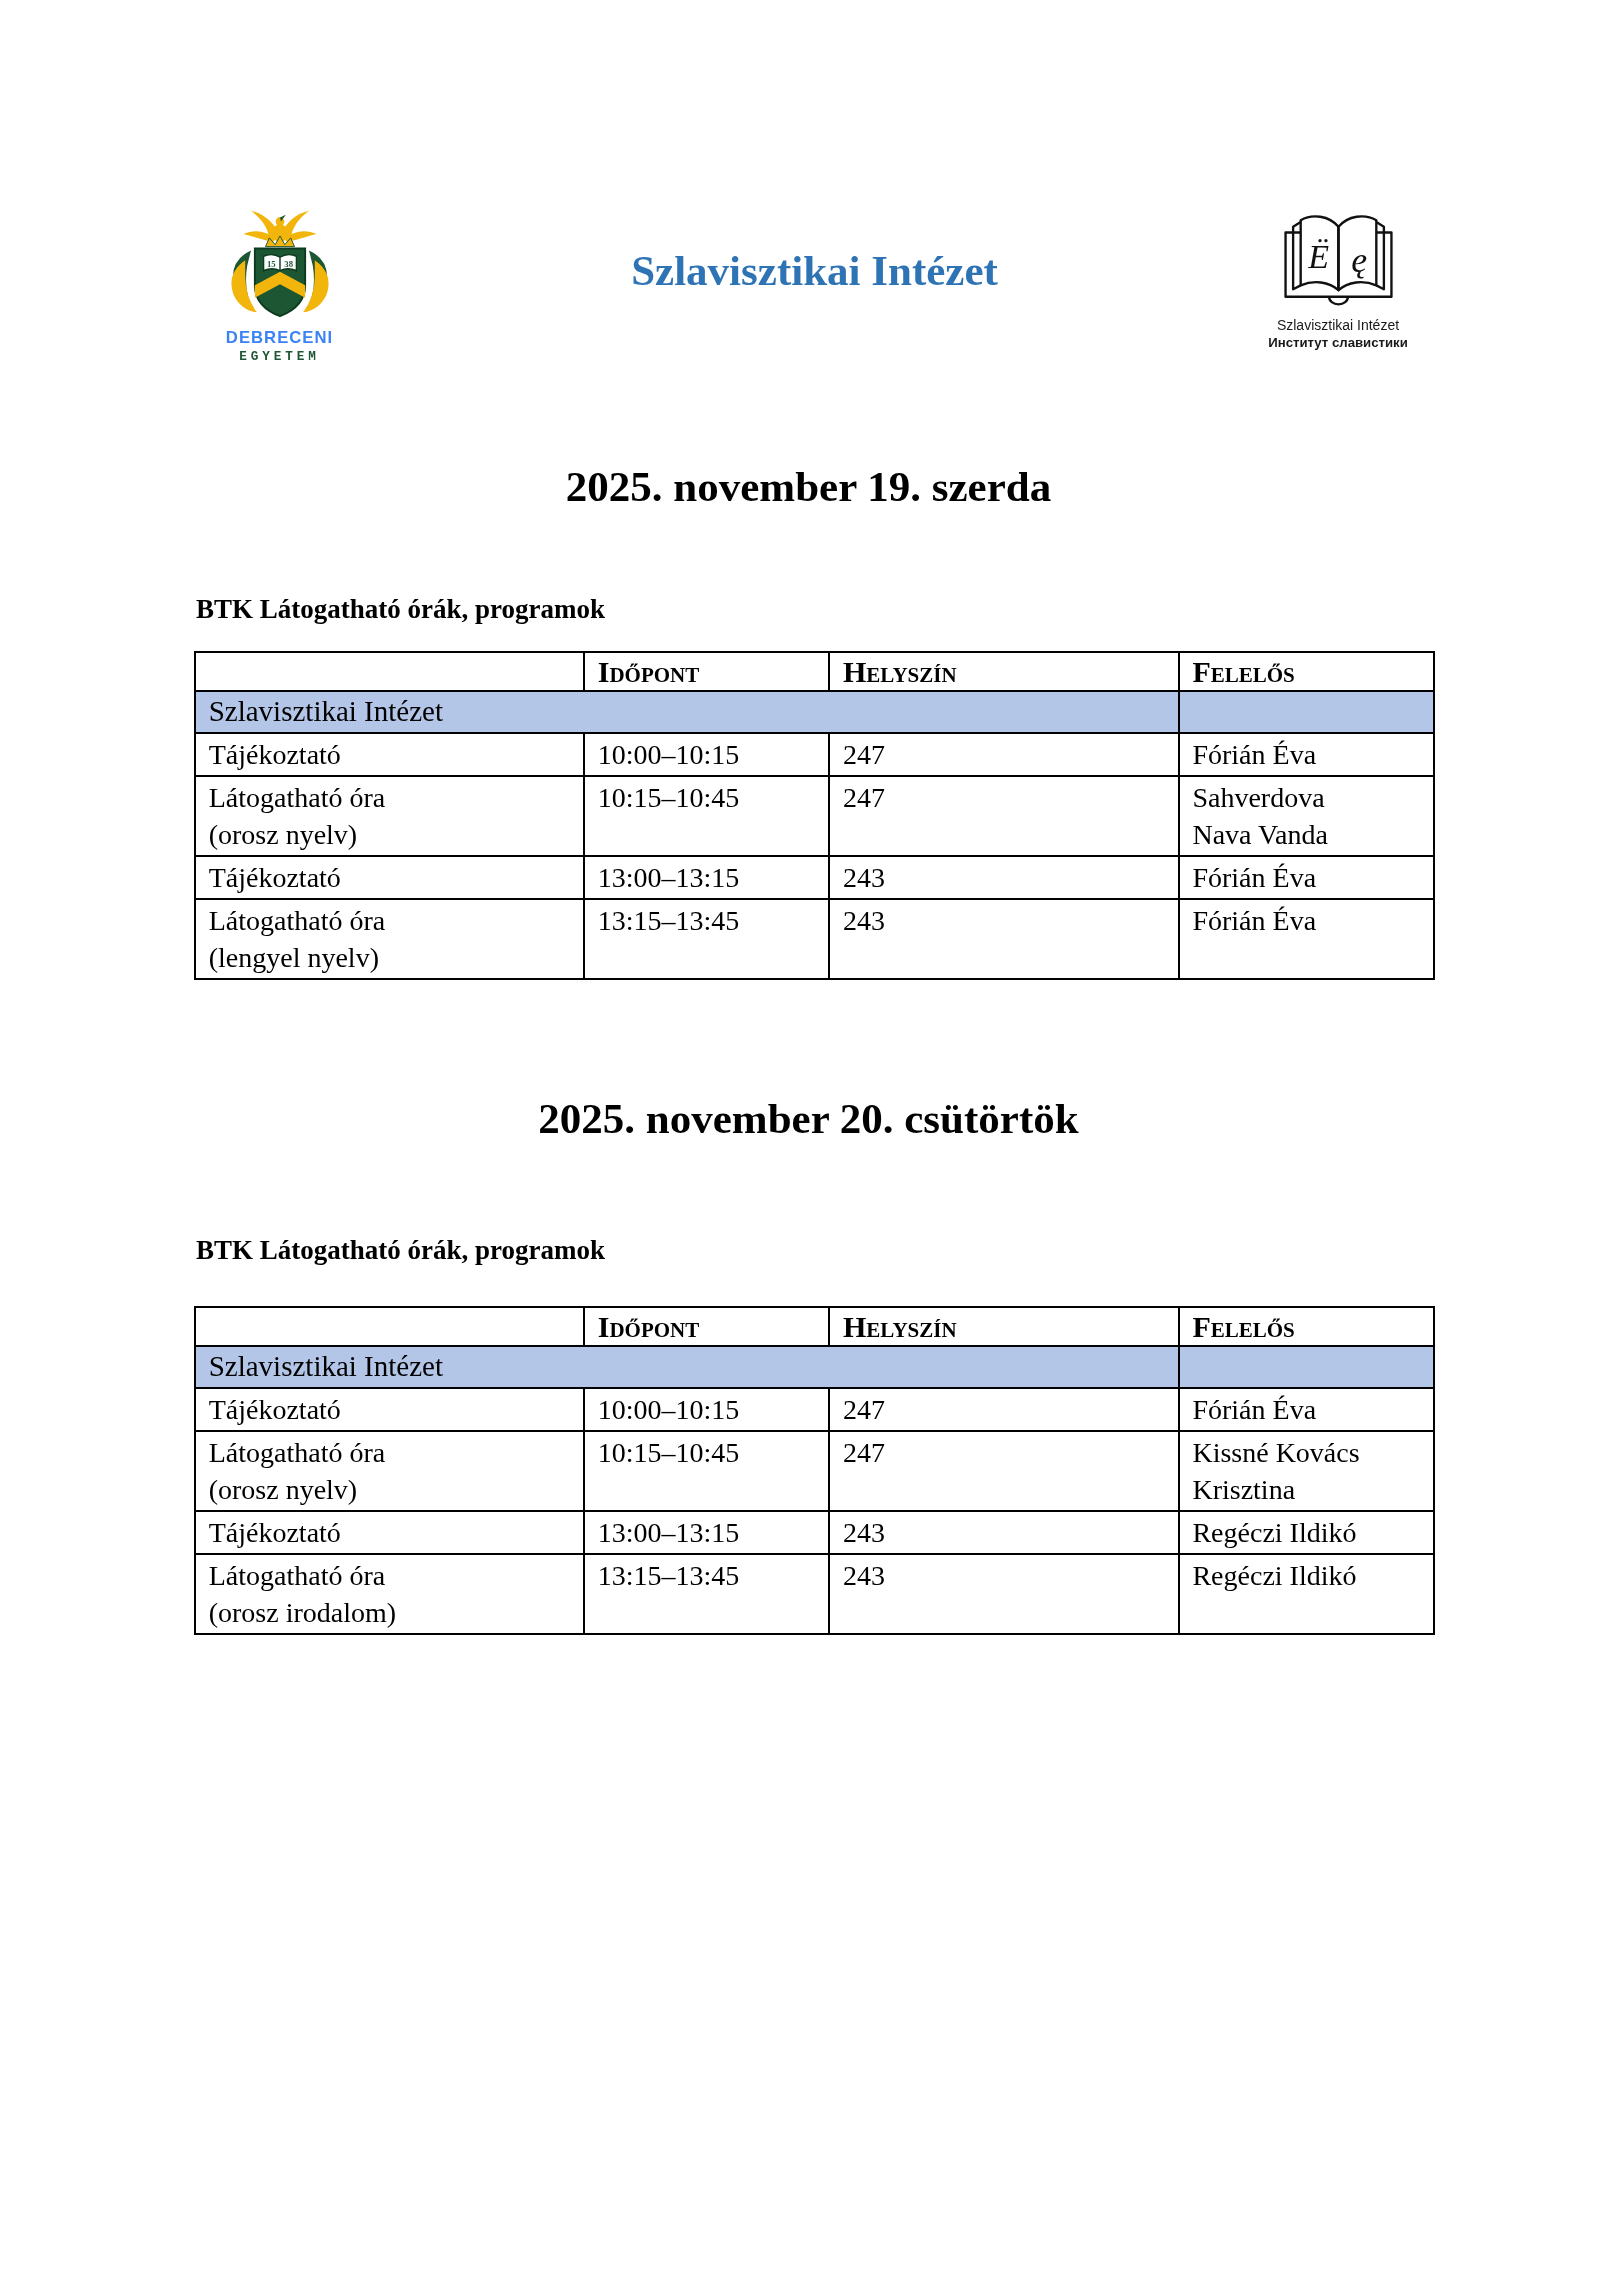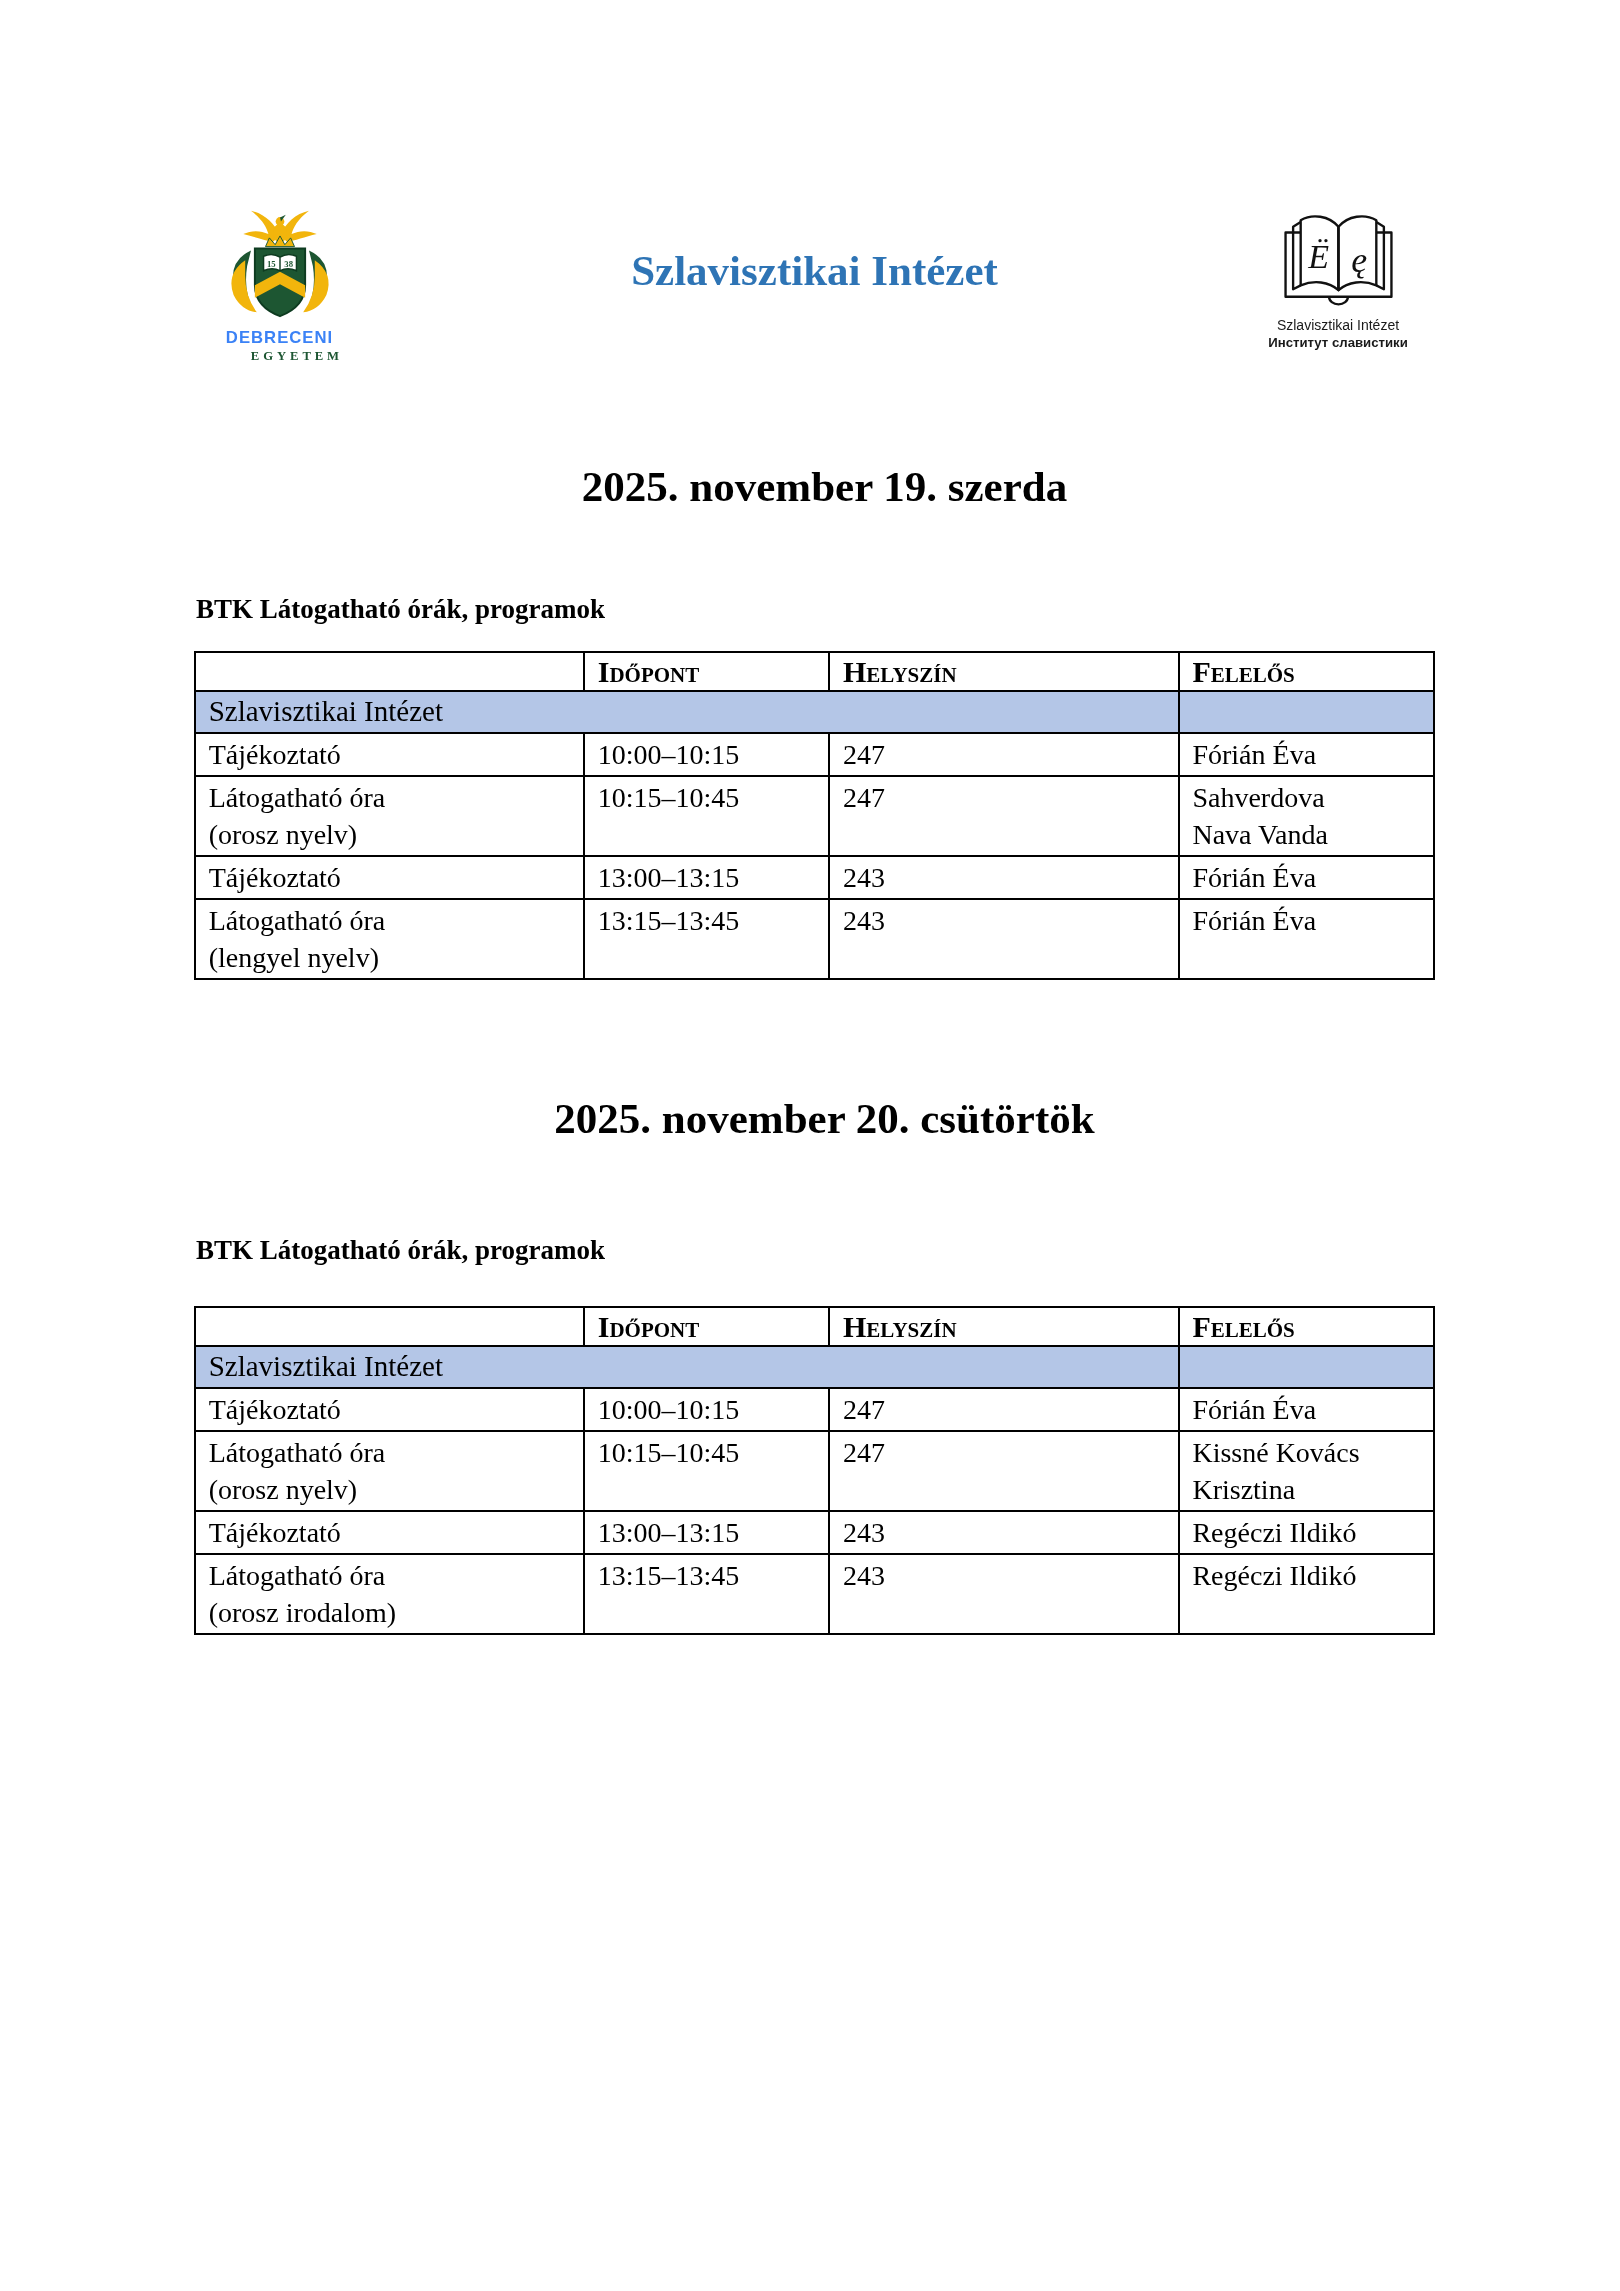--- a/index.html
+++ b/index.html
@@ -10,33 +10,33 @@
     color:#000;
     position:relative;
     overflow:hidden;
   }
   .abs{position:absolute;}
 
   
   .logo-left{left:216px;top:206px;width:127px;text-align:center;}
   .logo-left .uni1{font-family:"Liberation Sans",sans-serif;font-size:16.7px;font-weight:bold;
     color:#3b82f6;letter-spacing:1px;margin-top:2px;}
-  .logo-left .uni2{font-family:Liberation Serif, serif;font-size:12.7px;font-weight:bold;
-    color:#1D5632;letter-spacing:3.9px;margin-top:1px;text-align:right;}
+  .logo-left .uni2{font-family:Liberation Mono, monospace;font-size:12.7px;font-weight:bold;
+    color:#1D5632;letter-spacing:3.9px;margin-top:1px;}
 
   .titles{left:194px;top:198px;width:1241px;text-align:center;}
   .titles .t1{font-size:43px;font-weight:bold;color:#2E74B5;line-height:1.1;}
   .titles .t2{font-size:43px;font-weight:bold;color:#2E74B5;line-height:1.1;margin-top:49px;}
 
   .logo-right{left:1262px;top:206px;width:152px;text-align:center;}
   .logo-right .cap1{font-family:"Liberation Sans",sans-serif;font-size:14px;color:#1a1a1a;margin-top:2.9px;}
   .logo-right .cap2{font-family:"Liberation Sans",sans-serif;font-size:13.2px;color:#1a1a1a;margin-top:2px;font-weight:bold;}
 
   
-  .date-heading{left:204px;width:1241px;text-align:center;font-size:43px;font-weight:bold;line-height:1.2;}
+  .date-heading{left:188px;width:1241px;text-align:center;font-size:43px;font-weight:bold;line-height:1.2;}
   .dh1{top:461px;}
   .dh2{top:1093px;}
   .prog-heading{left:196px;font-size:27px;font-weight:bold;text-align:right;}
   .ph1{top:594px;}
   .ph2{top:1235px;}
 
   
   table.schedule{
     position:absolute;left:194px;width:1241px;
     border-collapse:collapse;table-layout:fixed;

